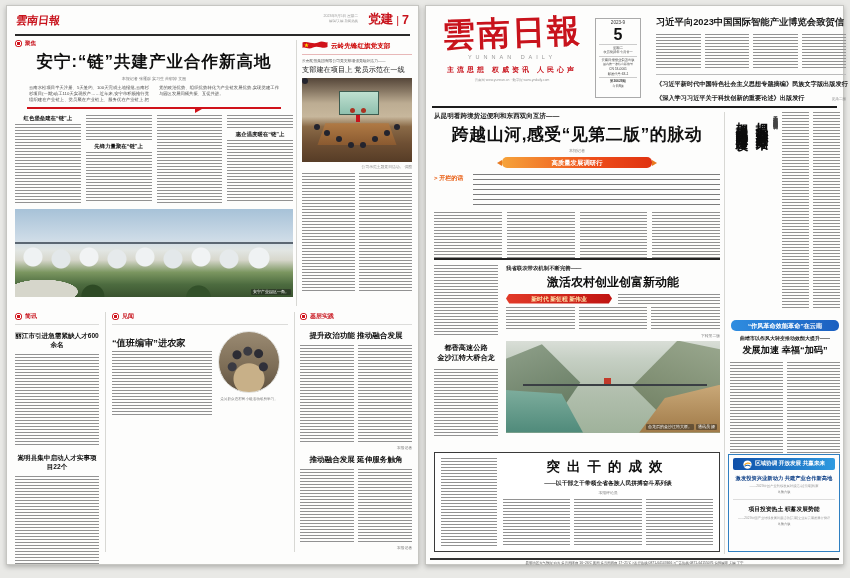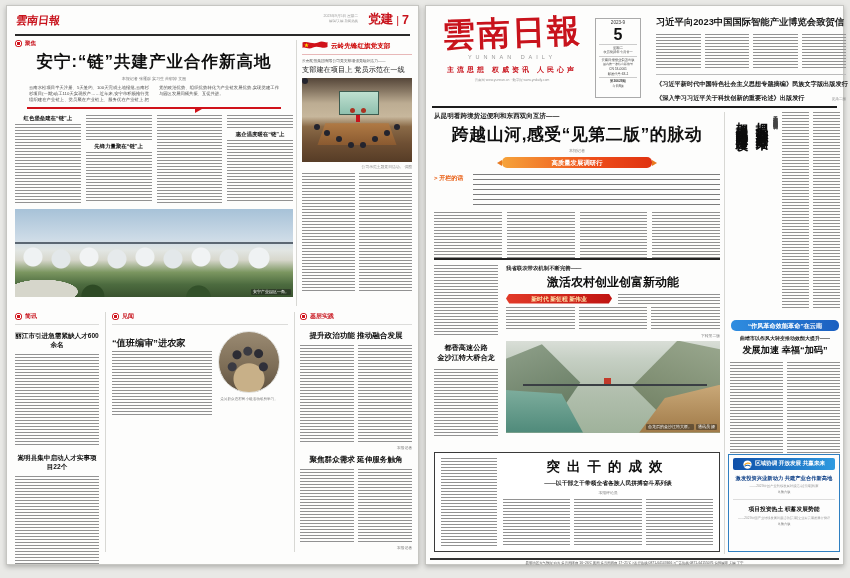--- a/index.html
+++ b/index.html
@@ -198,21 +198,21 @@
       <div class="sechdr">
         <span class="sec-ico"></span>
         <span>基层实践</span>
       </div>
       <div class="hdc nw" style="font-size:7.6px;margin-top:6px;">提升政治功能 推动融合发展</div>
       <div class="cols" style="margin-top:4px;height:98px;gap:4px;">
         <div class="tx"></div>
         <div class="tx"></div>
       </div>
       <div style="font-size:3.8px;color:#777;text-align:right;margin-top:2px;">本报记者</div>
-      <div class="hdc nw" style="font-size:7.6px;margin-top:5px;">聚焦群众需求 延伸服务触角</div>
+      <div class="hdc nw" style="font-size:7.6px;margin-top:5px;">推动融合发展 延伸服务触角</div>
       <div class="cols" style="margin-top:4px;height:74px;gap:4px;">
         <div class="tx"></div>
         <div class="tx"></div>
       </div>
       <div style="font-size:3.8px;color:#777;text-align:right;margin-top:2px;">本报记者</div>
     </div>
   </div>
 
   <div class="page pgR">
 

